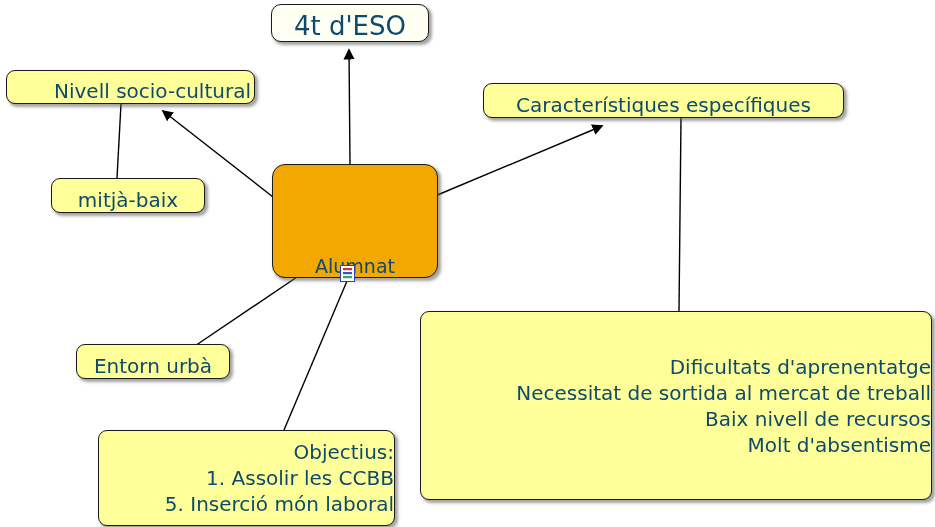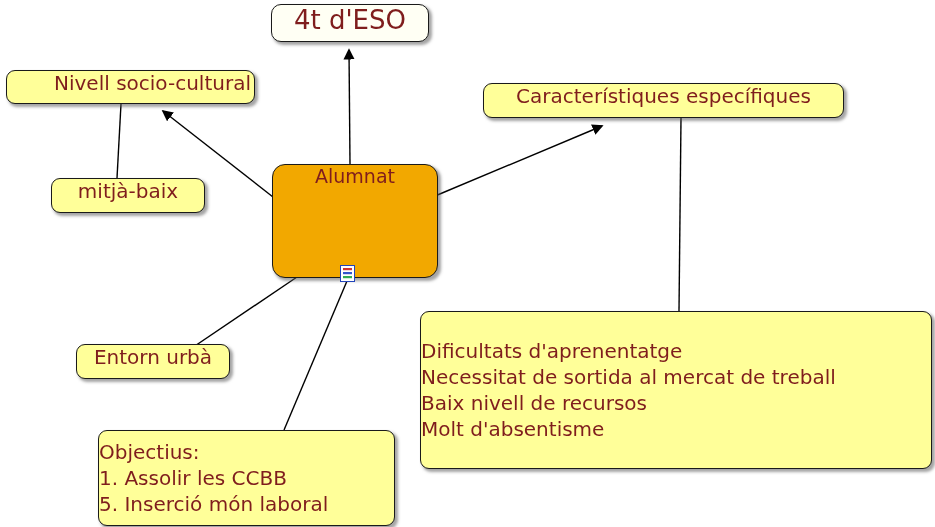--- a/index.html
+++ b/index.html
@@ -22,26 +22,26 @@
     width: 935px;
     height: 527px;
   }
   .wires line {
     stroke: #000000;
     stroke-width: 1.4;
   }
   .node {
     position: absolute;
     display: flex;
-    align-items: flex-start;
+    align-items: flex-end;
     justify-content: center;
     border: 1px solid #1a1a1a;
     border-radius: 9px;
     box-shadow: 2.5px 2.5px 3px rgba(90,90,90,0.55);
-    color: #7f1d1d;
+    color: #0c4a6e;
     text-align: center;
     white-space: nowrap;
     box-sizing: border-box;
     background: #ffff99;
     font-size: 20px;
   }
   .node.multiline {
     flex-direction: column;
     justify-content: center;
     line-height: 1.3;
@@ -67,21 +67,21 @@
     font-size: 19px;
     border-radius: 13px;
   }
   #node-entorn {
     left: 76px; top: 344px; width: 154px; height: 35px;
   }
   #node-objectius {
     left: 98px; top: 430px; width: 297px; height: 96px;
   }
   #node-dificultats {
-    left: 420px; top: 311px; width: 512px; height: 158px;
+    left: 420px; top: 311px; width: 512px; height: 189px;
   }
   .resource-icon {
     position: absolute;
     left: 340px; top: 265px;
     width: 15px; height: 17px;
     cursor: pointer;
   }
 </style>
 </head>
 <body>

